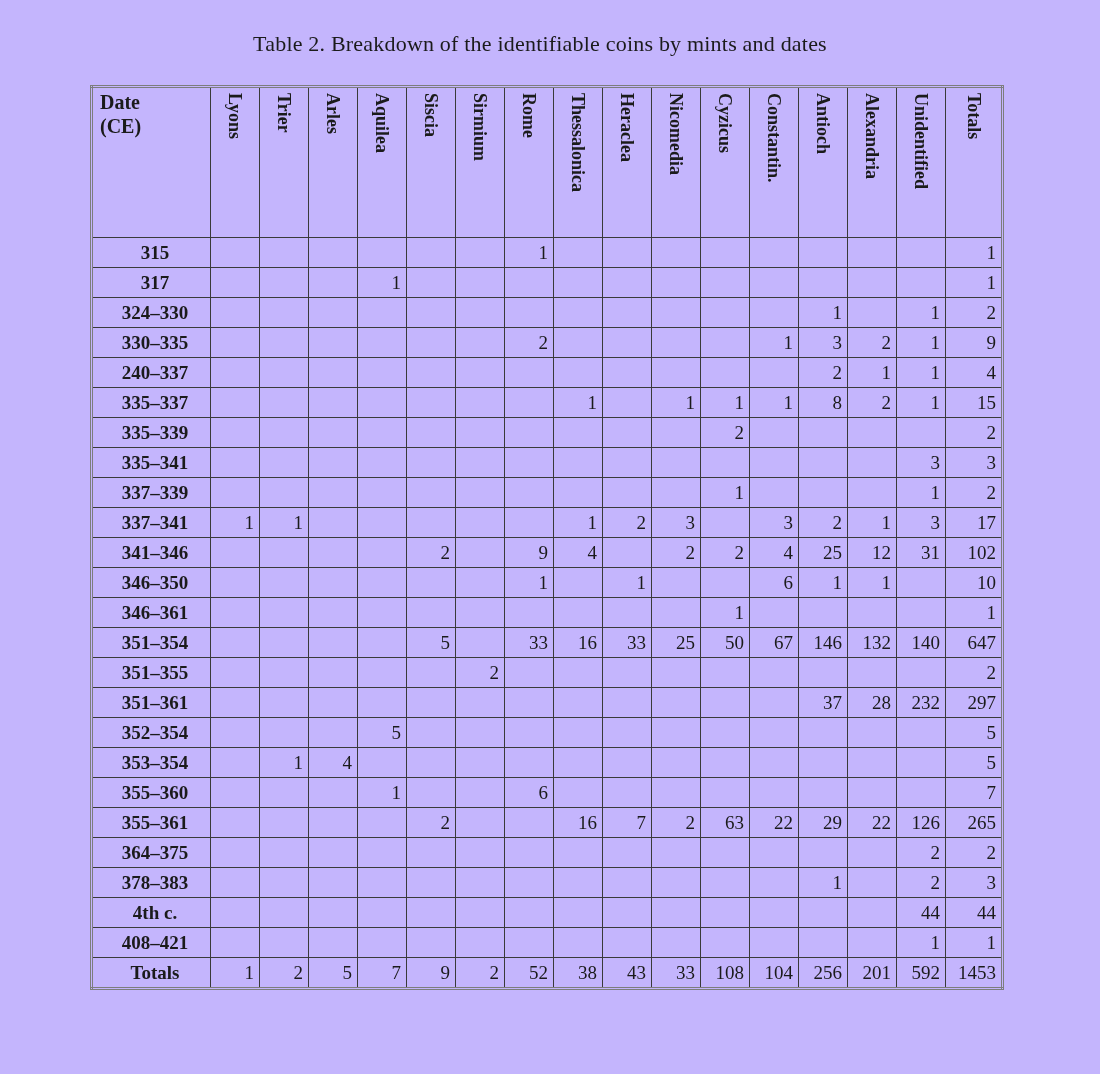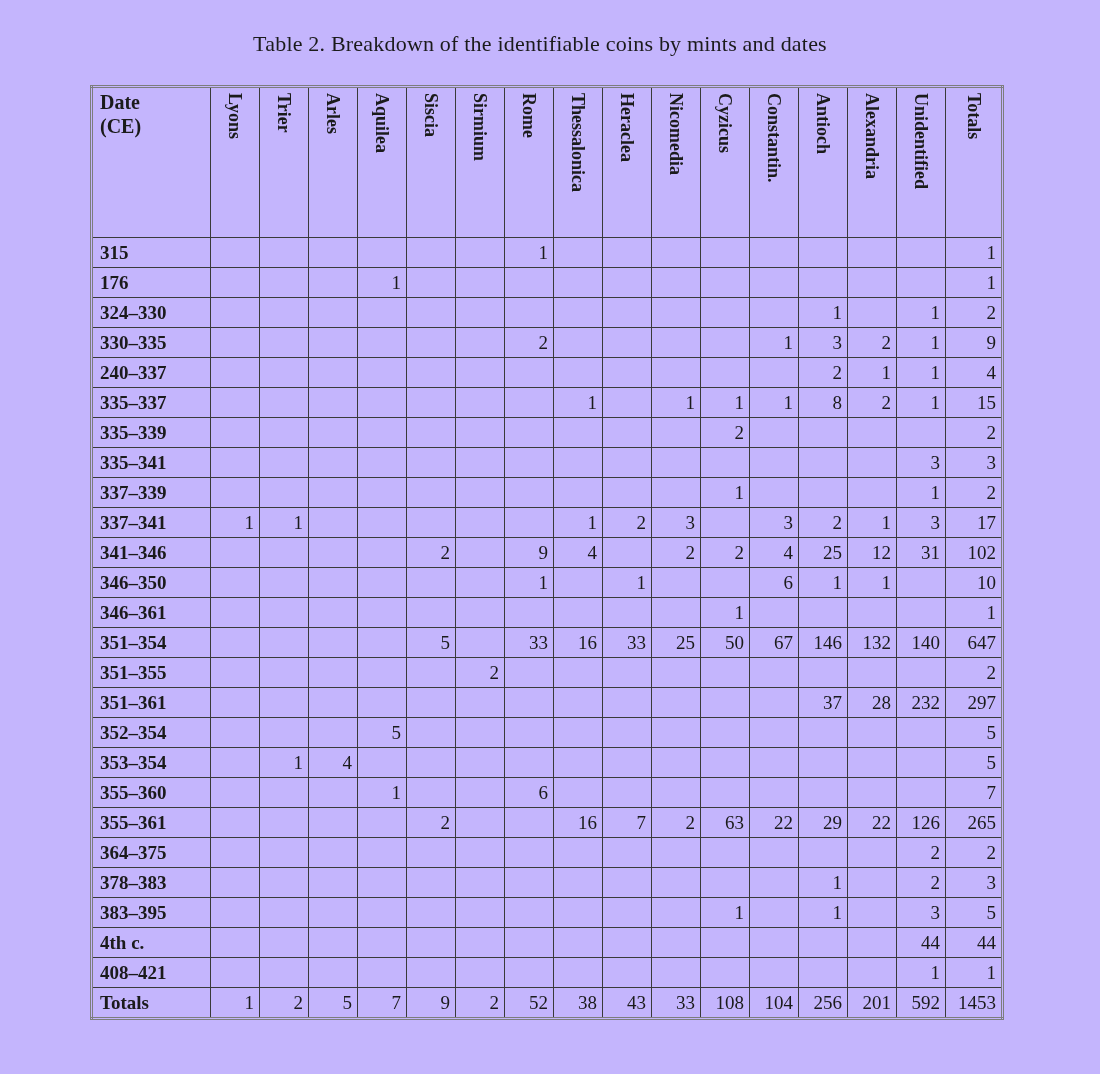--- a/index.html
+++ b/index.html
@@ -61,21 +61,21 @@
     writing-mode: vertical-rl;
     font-size: 18px;
     font-weight: bold;
     line-height: 1;
     padding-top: 5px;
     white-space: nowrap;
   }
   td.date-cell {
     font-size: 19px;
     font-weight: bold;
-    text-align: left;
+    text-align: center;
     padding: 0 0 0 7px;
     white-space: nowrap;
   }
   td.num-cell {
     font-size: 19px;
     text-align: right;
     padding: 0 5px 0 0;
     white-space: nowrap;
   }
   tr.data-row td { height: 29px; }
@@ -128,21 +128,21 @@
           <td class="num-cell"></td>
           <td class="num-cell"></td>
           <td class="num-cell"></td>
           <td class="num-cell"></td>
           <td class="num-cell"></td>
           <td class="num-cell"></td>
           <td class="num-cell"></td>
           <td class="num-cell">1</td>
         </tr>
         <tr class="data-row">
-          <td class="date-cell">176</td>
+          <td class="date-cell">317</td>
           <td class="num-cell"></td>
           <td class="num-cell"></td>
           <td class="num-cell"></td>
           <td class="num-cell">1</td>
           <td class="num-cell"></td>
           <td class="num-cell"></td>
           <td class="num-cell"></td>
           <td class="num-cell"></td>
           <td class="num-cell"></td>
           <td class="num-cell"></td>
@@ -527,39 +527,20 @@
           <td class="num-cell"></td>
           <td class="num-cell"></td>
           <td class="num-cell"></td>
           <td class="num-cell"></td>
           <td class="num-cell">1</td>
           <td class="num-cell"></td>
           <td class="num-cell">2</td>
           <td class="num-cell">3</td>
         </tr>
         <tr class="data-row">
-          <td class="date-cell">383–395</td>
-          <td class="num-cell"></td>
-          <td class="num-cell"></td>
-          <td class="num-cell"></td>
-          <td class="num-cell"></td>
-          <td class="num-cell"></td>
-          <td class="num-cell"></td>
-          <td class="num-cell"></td>
-          <td class="num-cell"></td>
-          <td class="num-cell"></td>
-          <td class="num-cell"></td>
-          <td class="num-cell">1</td>
-          <td class="num-cell"></td>
-          <td class="num-cell">1</td>
-          <td class="num-cell"></td>
-          <td class="num-cell">3</td>
-          <td class="num-cell">5</td>
-        </tr>
-        <tr class="data-row">
           <td class="date-cell">4th c.</td>
           <td class="num-cell"></td>
           <td class="num-cell"></td>
           <td class="num-cell"></td>
           <td class="num-cell"></td>
           <td class="num-cell"></td>
           <td class="num-cell"></td>
           <td class="num-cell"></td>
           <td class="num-cell"></td>
           <td class="num-cell"></td>

